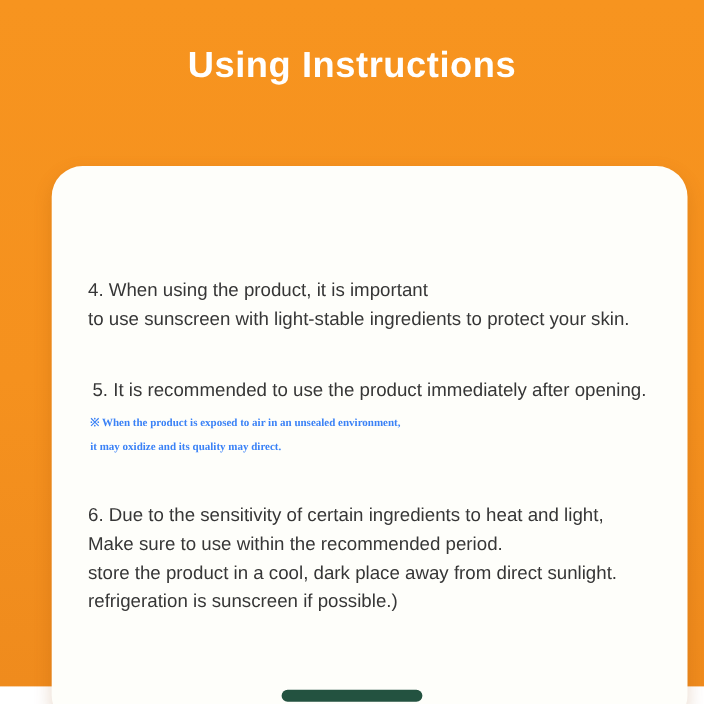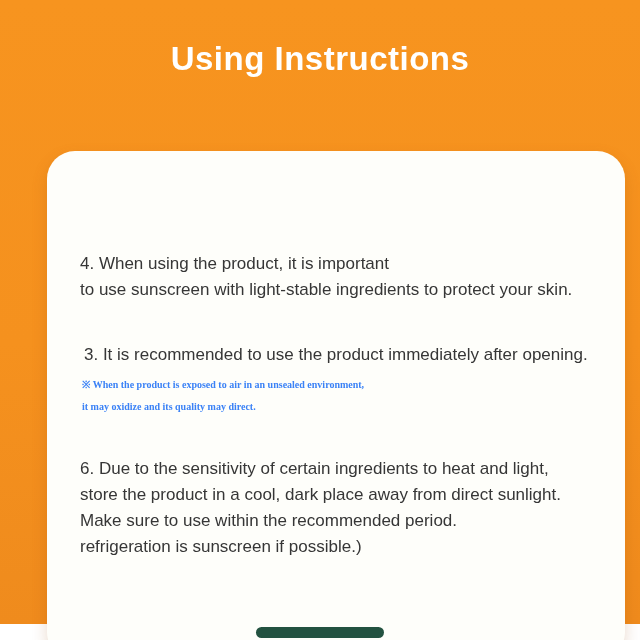--- a/index.html
+++ b/index.html
@@ -81,32 +81,32 @@
   <div class="page-title">Using Instructions</div>
 
   <div class="card">
 
     <div class="text-block block-item4">
       <div class="body-line">4. When using the product, it is important</div>
       <div class="body-line">to use sunscreen with light-stable ingredients to protect your skin.</div>
     </div>
 
     <div class="text-block block-item5">
-      <div class="body-line">3. It is recommended to use the product immediately after opening.</div>
+      <div class="body-line">5. It is recommended to use the product immediately after opening.</div>
     </div>
 
     <div class="text-block block-note">
       <div class="note-line">※ When the product is exposed to air in an unsealed environment,</div>
       <div class="note-line">it may oxidize and its quality may direct.</div>
     </div>
 
     <div class="text-block block-item6">
       <div class="body-line">6. Due to the sensitivity of certain ingredients to heat and light,</div>
+      <div class="body-line">Make sure to use within the recommended period.</div>
       <div class="body-line">store the product in a cool, dark place away from direct sunlight.</div>
-      <div class="body-line">Make sure to use within the recommended period.</div>
       <div class="body-line">refrigeration is sunscreen if possible.)</div>
     </div>
 
   </div>
 
   <div class="bottom-indicator"></div>
 
 </div>
 
 </body></html>

